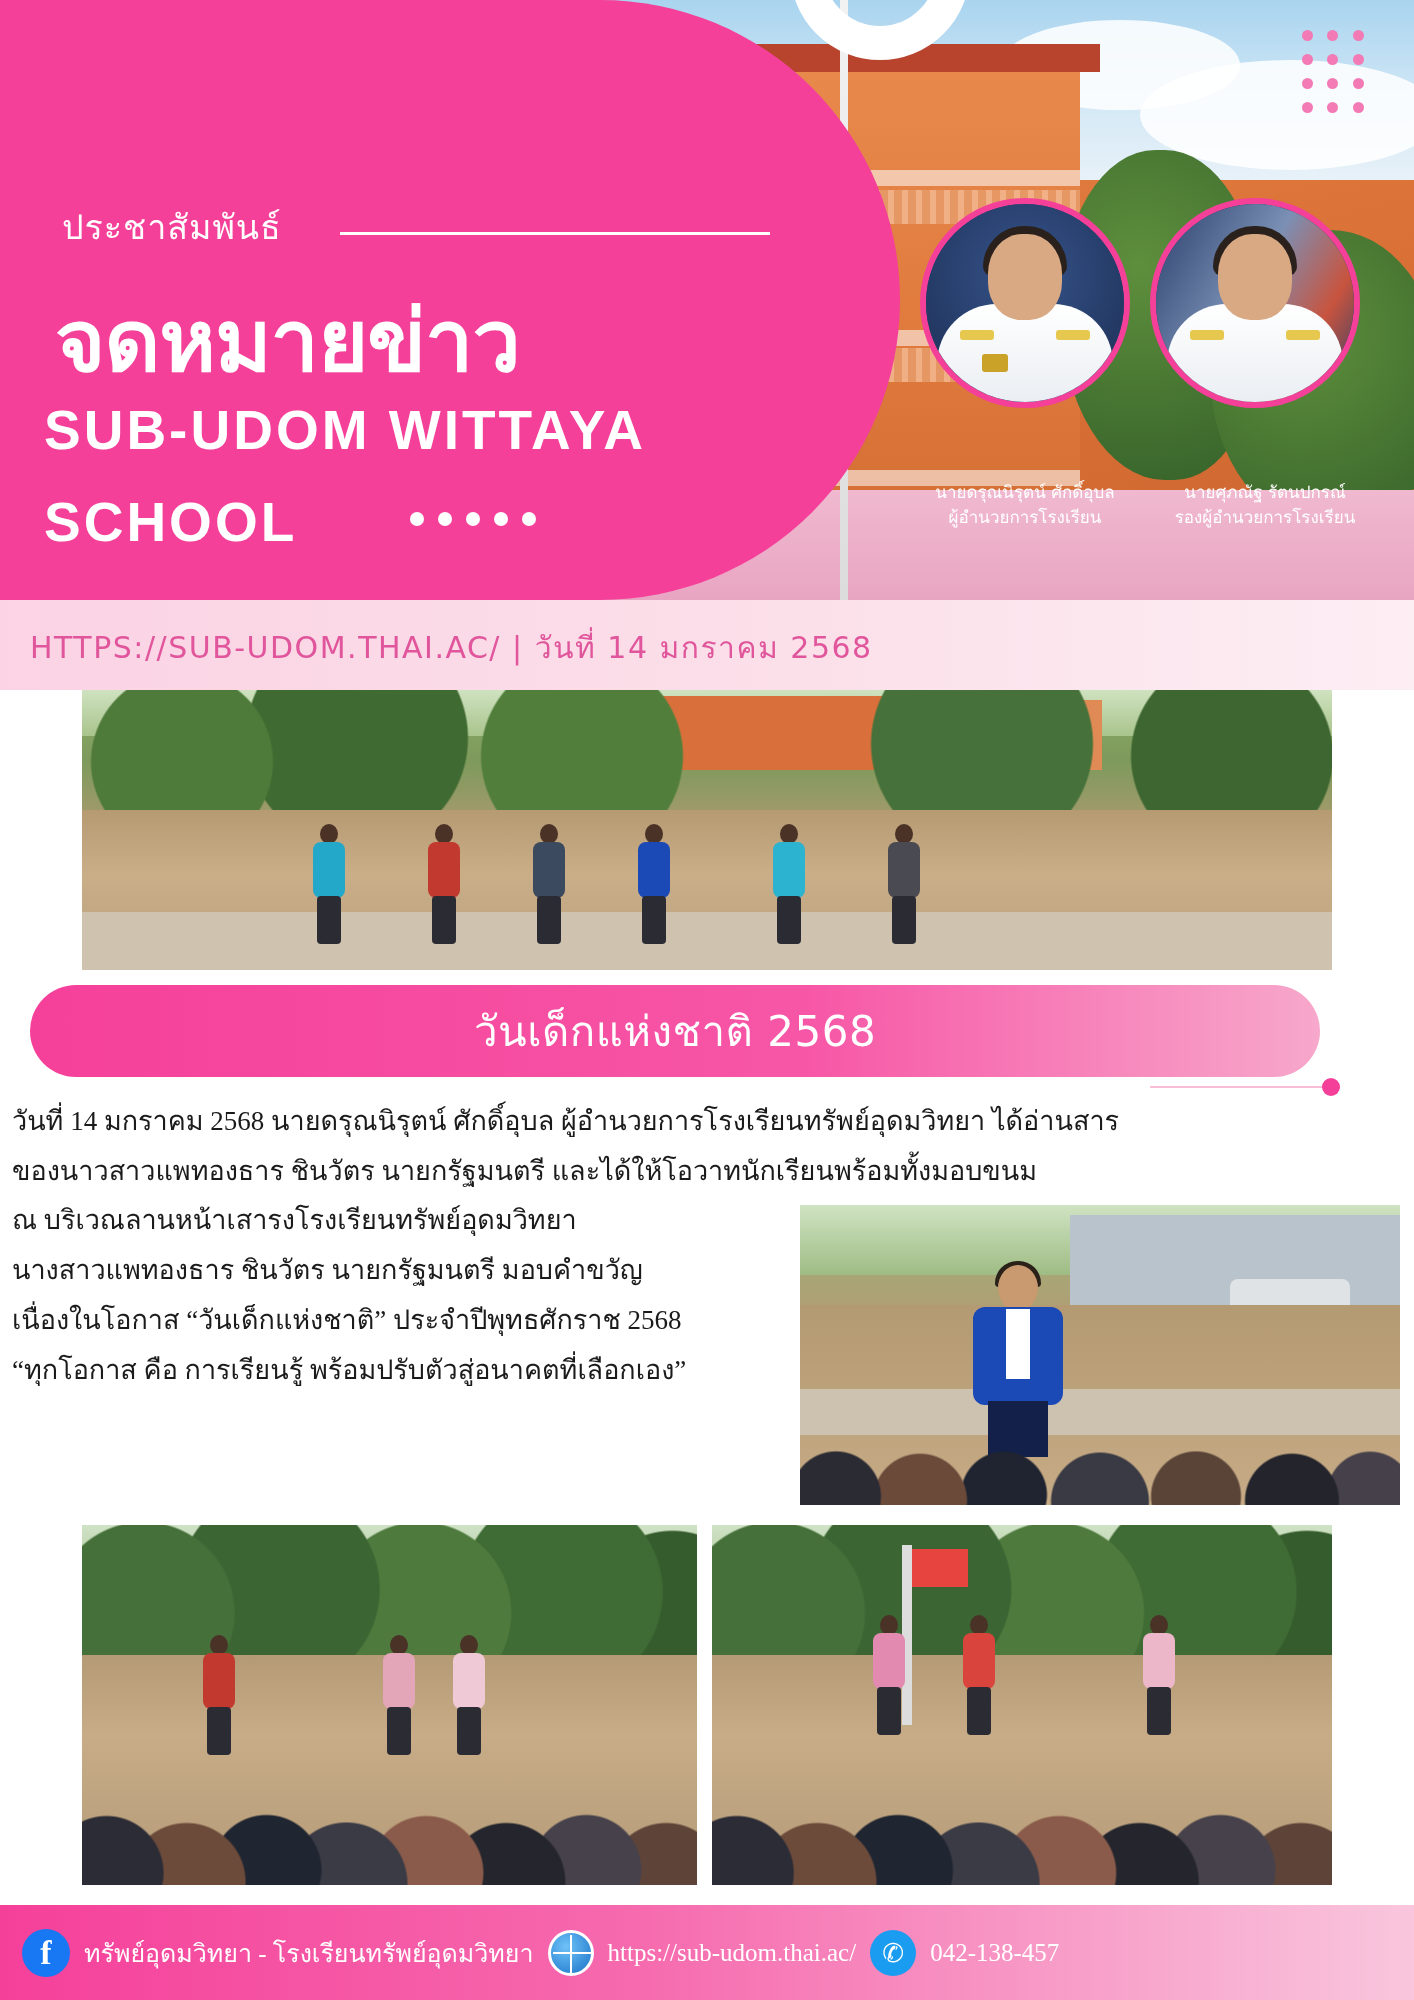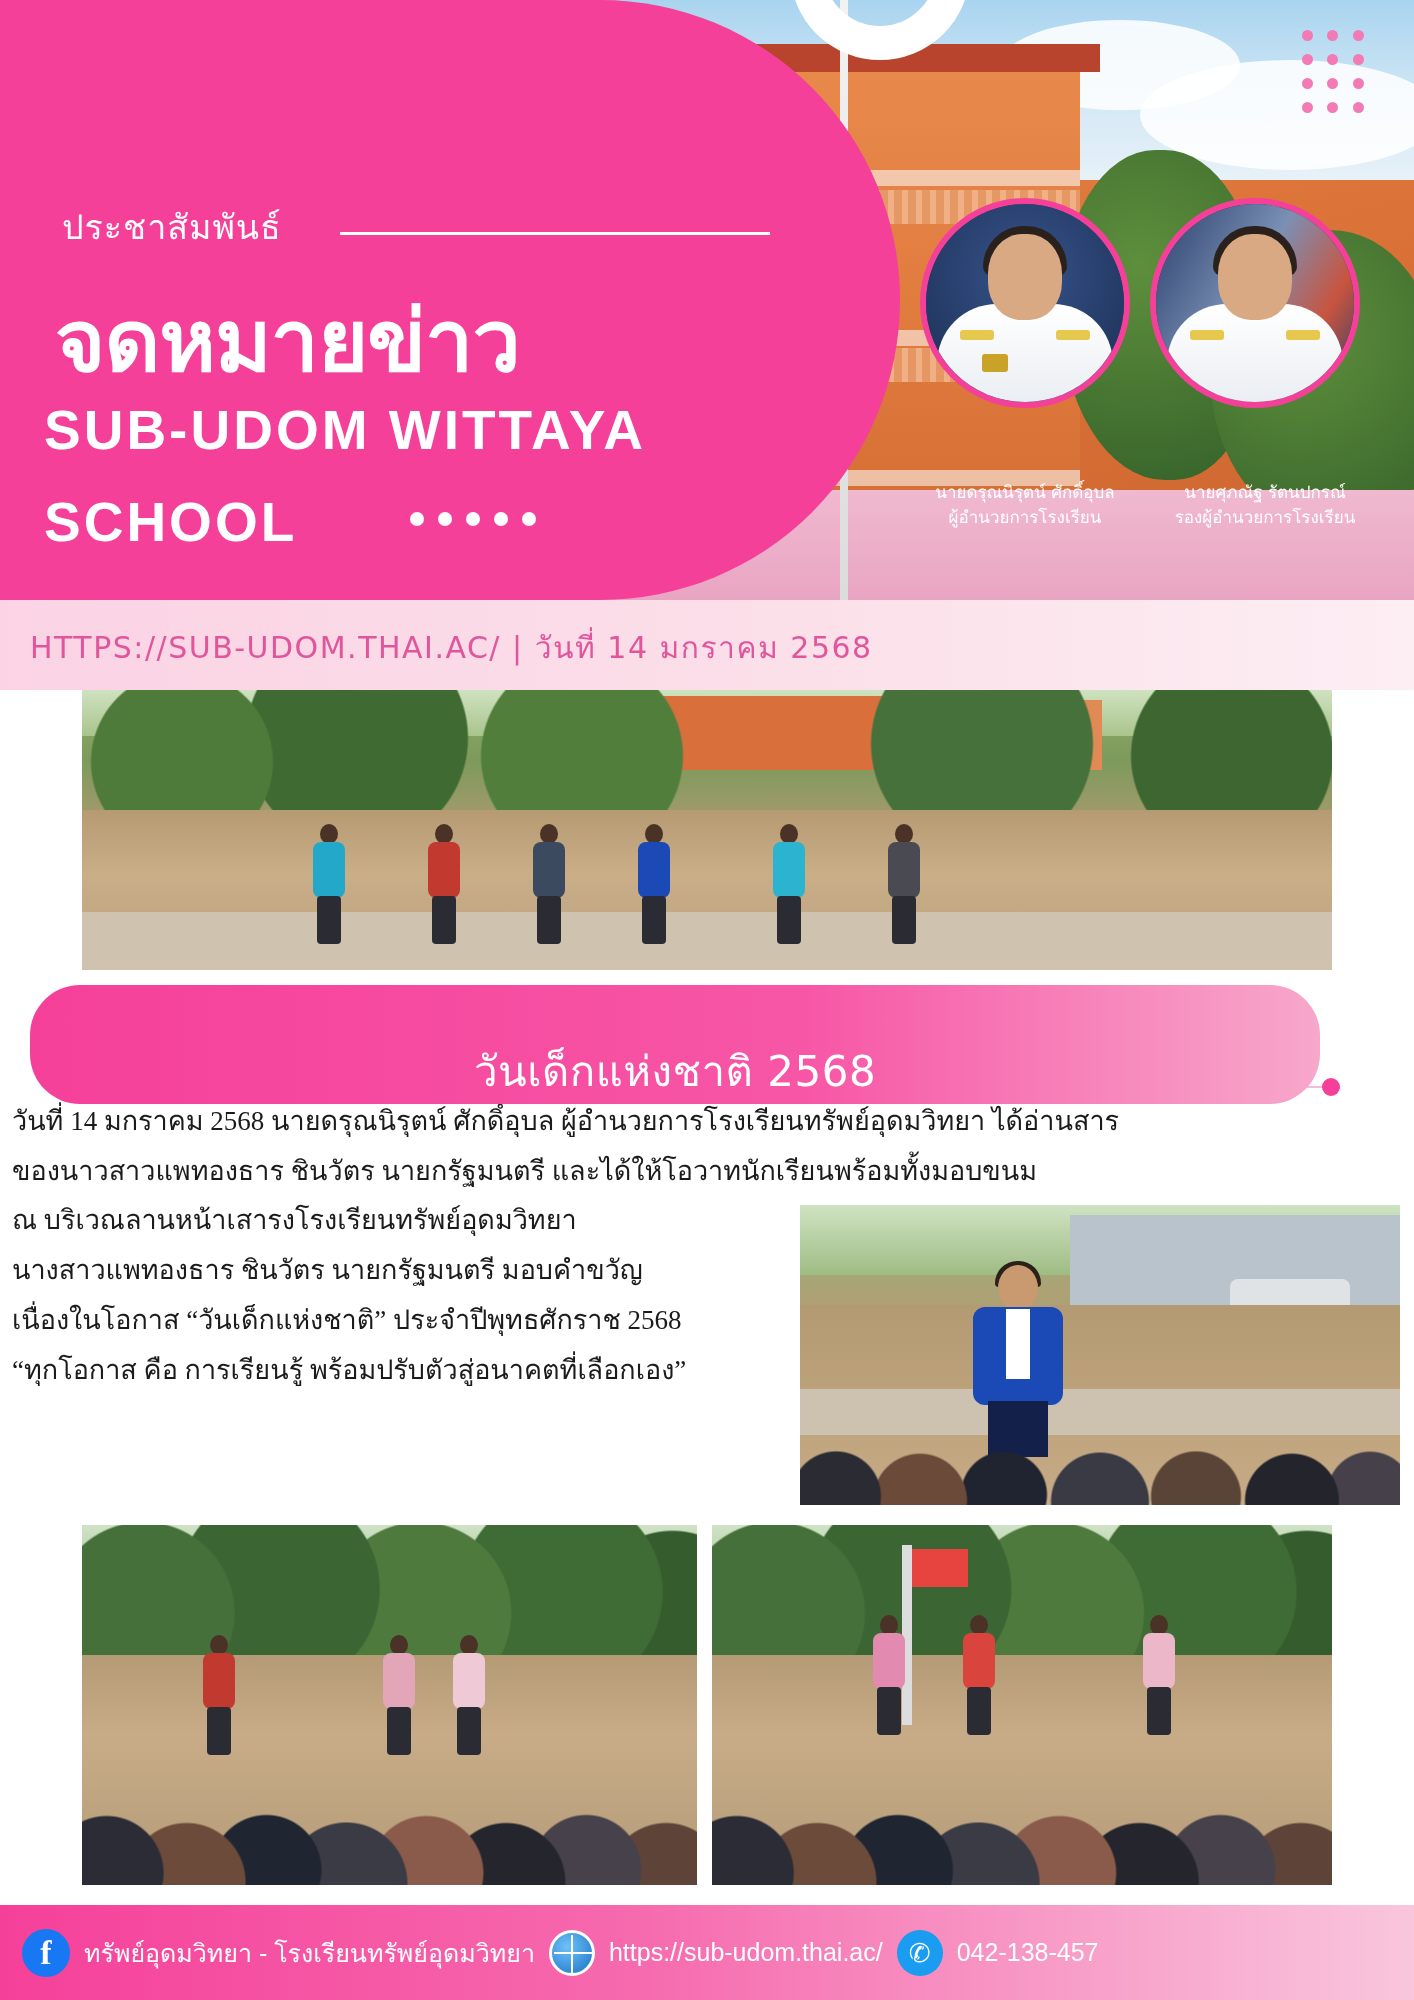--- a/index.html
+++ b/index.html
@@ -204,24 +204,24 @@
   .mp-ground { position:absolute; left:0; bottom:0; width:100%; height:160px;
     background: linear-gradient(180deg,#b69a72 0%, #c9ae88 40%, #b9a07d 100%); }
   .mp-path { position:absolute; left:0; bottom:0; width:100%; height:58px; background: #cfc3b0; }
   .person { position:absolute; bottom: 26px; width: 34px; height: 120px; }
   .person .h { position:absolute; left:50%; top:0; width:18px; height:20px; margin-left:-9px; background:#4a3226; border-radius:50%; }
   .person .t { position:absolute; left:50%; top:18px; width:32px; height:56px; margin-left:-16px; border-radius:8px; }
   .person .l { position:absolute; left:50%; top:72px; width:24px; height:48px; margin-left:-12px; background:#2b2b33; border-radius:4px; }
 
   
   .headline-pill {
-    position: absolute; left: 30px; top: 985px; width: 1290px; height: 119px;
+    position: absolute; left: 30px; top: 985px; width: 1290px; height: 92px;
     background: linear-gradient(90deg,#f5409a 0%, #f756a6 60%, #f7a8cb 100%);
     border-radius: 50px; z-index: 6;
-    display: flex; align-items: flex-end; justify-content: center;
+    display: flex; align-items: center; justify-content: center;
   }
   .headline-pill span {
     color: #ffffff; font-size: 42px; letter-spacing: .5px;
     font-family: "DejaVu Sans", "Liberation Sans", sans-serif;
   }
   .pill-dot {
     position: absolute; left: 1322px; top: 1078px; width: 18px; height: 18px; border-radius: 50%;
     background: #f5409a; z-index: 6;
   }
   .pill-tail { position:absolute; left: 1150px; top: 1086px; width: 180px; height: 2px; background:#f9bcd6; z-index:5;}
@@ -309,21 +309,21 @@
   }
   .glb-icon::before { content:""; position:absolute; left:50%; top:2px; width:2px; height:40px; background:#ffffff; margin-left:-1px; }
   .glb-icon::after { content:""; position:absolute; left:2px; top:50%; width:40px; height:2px; background:#ffffff; margin-top:-1px; }
   .tel-icon {
     width: 46px; height: 46px; border-radius: 50%; background: #1a9cf0; color: #ffffff;
     display:flex; align-items:center; justify-content:center; font-size: 26px;
     font-family: "DejaVu Sans", sans-serif;
   }
   .footer .ftxt {
     color: #ffffff; font-size: 25px; white-space: nowrap;
-    font-family: Liberation Sans, sans-serif;
+    font-family: Liberation Serif, serif;
   }
   .footer .ftxt.dark { color: #ffffff; }
   .footer .ftxt.last { color: #ffffff; }
 </style>
 </head>
 <body>
 
 <div class="page">
 
   <div class="header">

